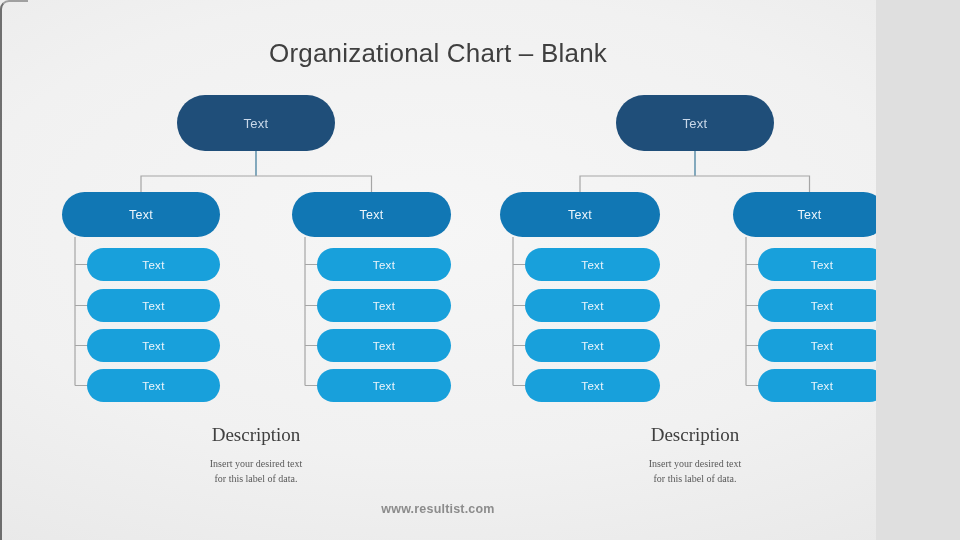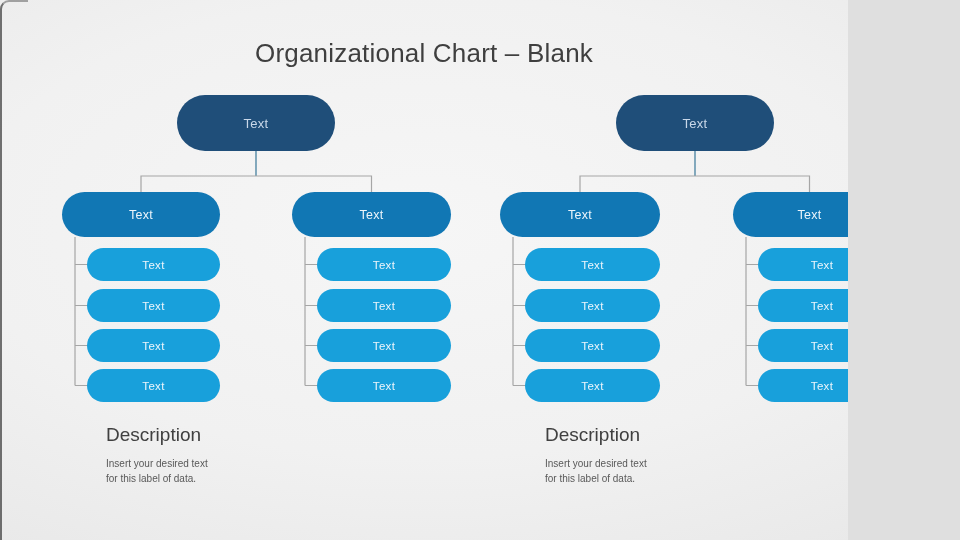--- a/index.html
+++ b/index.html
@@ -1,19 +1,20 @@
 <!DOCTYPE html>
 <html style="--level1-fill: #1F4E79; --level2-fill: #1177B4; --level3-fill: #18A0DB; --level1-text: #C9D8E9; --node-text: #ECF5FB; --connector: #A6A6A6; --stem: #46809F; --title-text: #3F3F3F; --description-heading: #404040; --description-body: #595959; --footer-text: #8C8C8C;"><head>
 <meta charset="utf-8">
 <style>
   html,body{margin:0;padding:0;background:#dfdfdf;}
   .slide{
     position:relative;width:848px;height:540px;overflow:hidden;
     font-family:"Liberation Sans","DejaVu Sans",sans-serif;
     background:radial-gradient(ellipse 120% 95% at 50% 42%, #f6f6f6 0%, #f1f1f1 45%, #e7e7e7 82%, #dedede 100%);
+    padding-left:28px;
   }
   .slide-edge{
     position:absolute;left:0;top:0;width:26px;height:540px;
     border-left:2px solid rgba(68,68,68,.75);
     border-top:2px solid rgba(68,68,68,.45);
     border-top-left-radius:9px;pointer-events:none;
   }
   .title{
     position:absolute;top:36px;left:0;width:100%;text-align:center;
     font-size:26px;line-height:34px;color:var(--title-text,#3F3F3F);letter-spacing:.2px;
@@ -22,21 +23,21 @@
     position:absolute;display:flex;align-items:center;justify-content:center;
     letter-spacing:.3px;
   }
   .lvl1{background:var(--level1-fill,#1F4E79);height:56px;border-radius:28px;
         color:var(--level1-text,#C9D8E9);font-size:13px;}
   .lvl2{background:var(--level2-fill,#1177B4);height:45px;border-radius:23px;
         color:var(--node-text,#ECF5FB);font-size:12.5px;}
   .lvl3{background:var(--level3-fill,#18A0DB);height:33px;border-radius:17px;
         color:var(--node-text,#ECF5FB);font-size:11.5px;}
   svg.connectors{position:absolute;left:0;top:0;pointer-events:none;}
-  .desc{position:absolute;top:423px;width:300px;text-align:left;}
+  .desc{position:absolute;top:423px;width:300px;text-align:center;font-family:Liberation Serif, serif;}
   .desc-h{font-size:19px;line-height:24px;color:var(--description-heading,#404040);margin:0 0 9px 0;font-weight:400;}
   .desc-b{font-size:10px;line-height:15px;color:var(--description-body,#595959);}
   .footer{
     position:absolute;top:502px;left:0;width:100%;text-align:center;
     font-size:12.5px;font-weight:bold;color:var(--footer-text,#8C8C8C);letter-spacing:.2px;
   }
 </style>
 </head>
 <body>
 
@@ -93,14 +94,15 @@
     </div>
   </div>
   <div class="desc" style="left:545px;">
     <div class="desc-h">Description</div>
     <div class="desc-b">
       <div>Insert your desired text</div>
       <div>for this label of data.</div>
     </div>
   </div>
 
+  <div class="footer">www.resultist.com</div>
 
 </div>
 
 </body></html>

